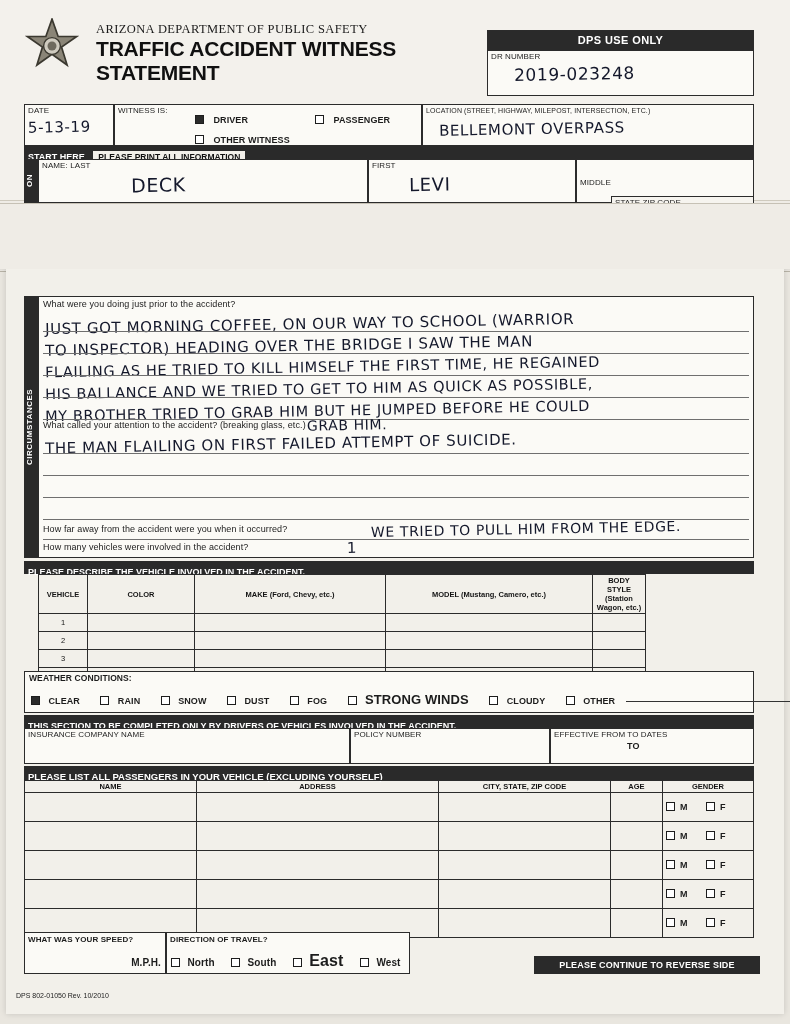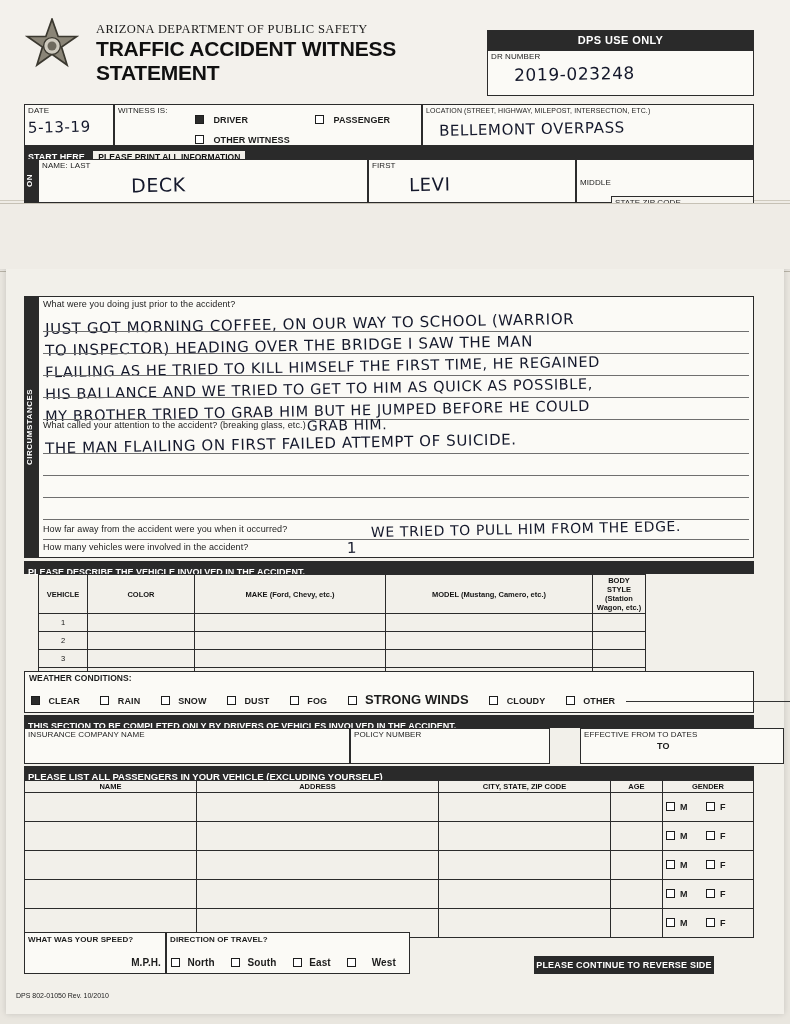--- a/index.html
+++ b/index.html
@@ -287,21 +287,21 @@
   </div>
 
   <div class="blk bx" style="left:24px;top:728px;width:326px;height:36px;background:#fbfaf6;">
     <div class="lbl" style="padding:1px 3px;">INSURANCE COMPANY NAME</div>
     <div class="hand sm" style="padding:2px 0 0 6px;"></div>
   </div>
   <div class="blk bx" style="left:350px;top:728px;width:200px;height:36px;background:#fbfaf6;">
     <div class="lbl" style="padding:1px 3px;">POLICY NUMBER</div>
     <div class="hand sm" style="padding:2px 0 0 6px;"></div>
   </div>
-  <div class="blk bx" style="left:550px;top:728px;width:204px;height:36px;background:#fbfaf6;margin-left:30px;">
+  <div class="blk bx" style="left:550px;top:728px;width:204px;height:36px;background:#fbfaf6;">
     <div class="lbl" style="padding:1px 3px;">EFFECTIVE FROM TO DATES</div>
     <div class="lbl" style="padding:2px 0 0 76px;font-size:9px;font-weight:bold;">TO</div>
   </div>
 
   <div class="blk" style="left:24px;top:766px;width:730px;height:14px;background:#2a2a2a;">
     <span style="color:#fff;font-size:9.5px;font-weight:bold;padding:1px 4px;display:inline-block;">PLEASE LIST ALL PASSENGERS IN YOUR VEHICLE (EXCLUDING YOURSELF)</span>
   </div>
 
   <div class="blk" style="left:24px;top:780px;width:730px;height:152px;">
     <table class="grid">
@@ -391,28 +391,28 @@
       <span style="margin-right:12px;">
         <span class="cb"></span>
         <span class="lbl" style="font-size:10px;font-weight:bold;margin-left:3px;">North</span>
       </span>
       <span style="margin-right:12px;">
         <span class="cb"></span>
         <span class="lbl" style="font-size:10px;font-weight:bold;margin-left:3px;">South</span>
       </span>
       <span style="margin-right:12px;">
         <span class="cb"></span>
-        <span class="lbl" style="font-size:10px;font-weight:bold;margin-left:3px;">East</span>
+        <span class="lbl" style="font-size:16px;font-weight:bold;margin-left:3px;">East</span>
       </span>
       <span>
         <span class="cb"></span>
-        <span class="lbl" style="font-size:10px;font-weight:bold;margin-left:11px;">West</span>
-      </span>
-    </div>
-  </div>
-
-  <div class="blk" style="left:534px;top:956px;width:180px;">
+        <span class="lbl" style="font-size:10px;font-weight:bold;margin-left:3px;">West</span>
+      </span>
+    </div>
+  </div>
+
+  <div class="blk" style="left:534px;top:956px;width:226px;">
     <div class="cont-bar">PLEASE CONTINUE TO REVERSE SIDE</div>
   </div>
 
   <div class="blk footer-note" style="left:16px;top:992px;">DPS 802-01050   Rev. 10/2010</div>
 
 </div>
 
 </body></html>

